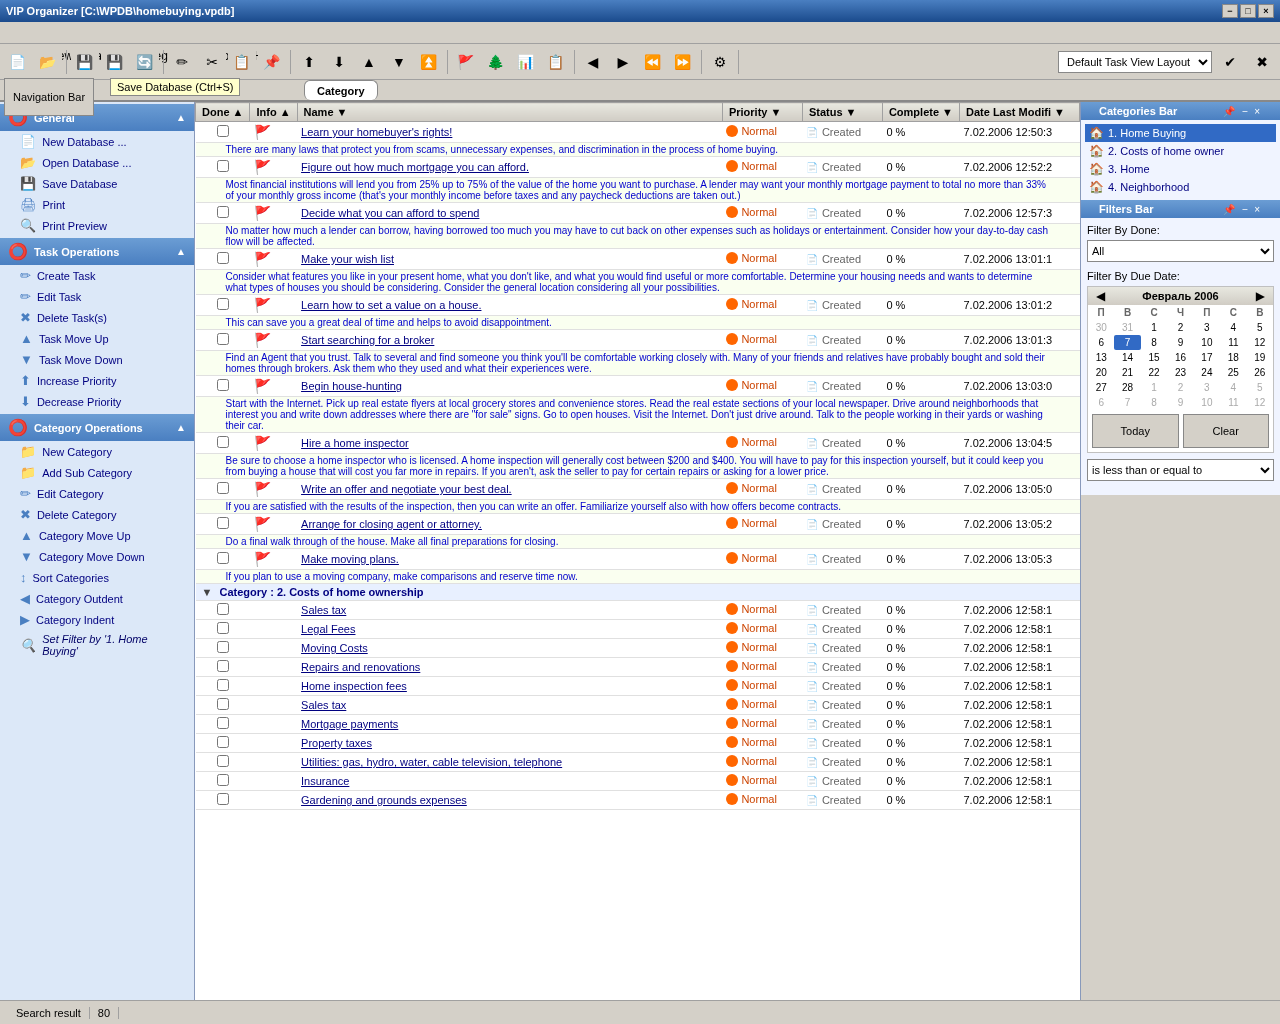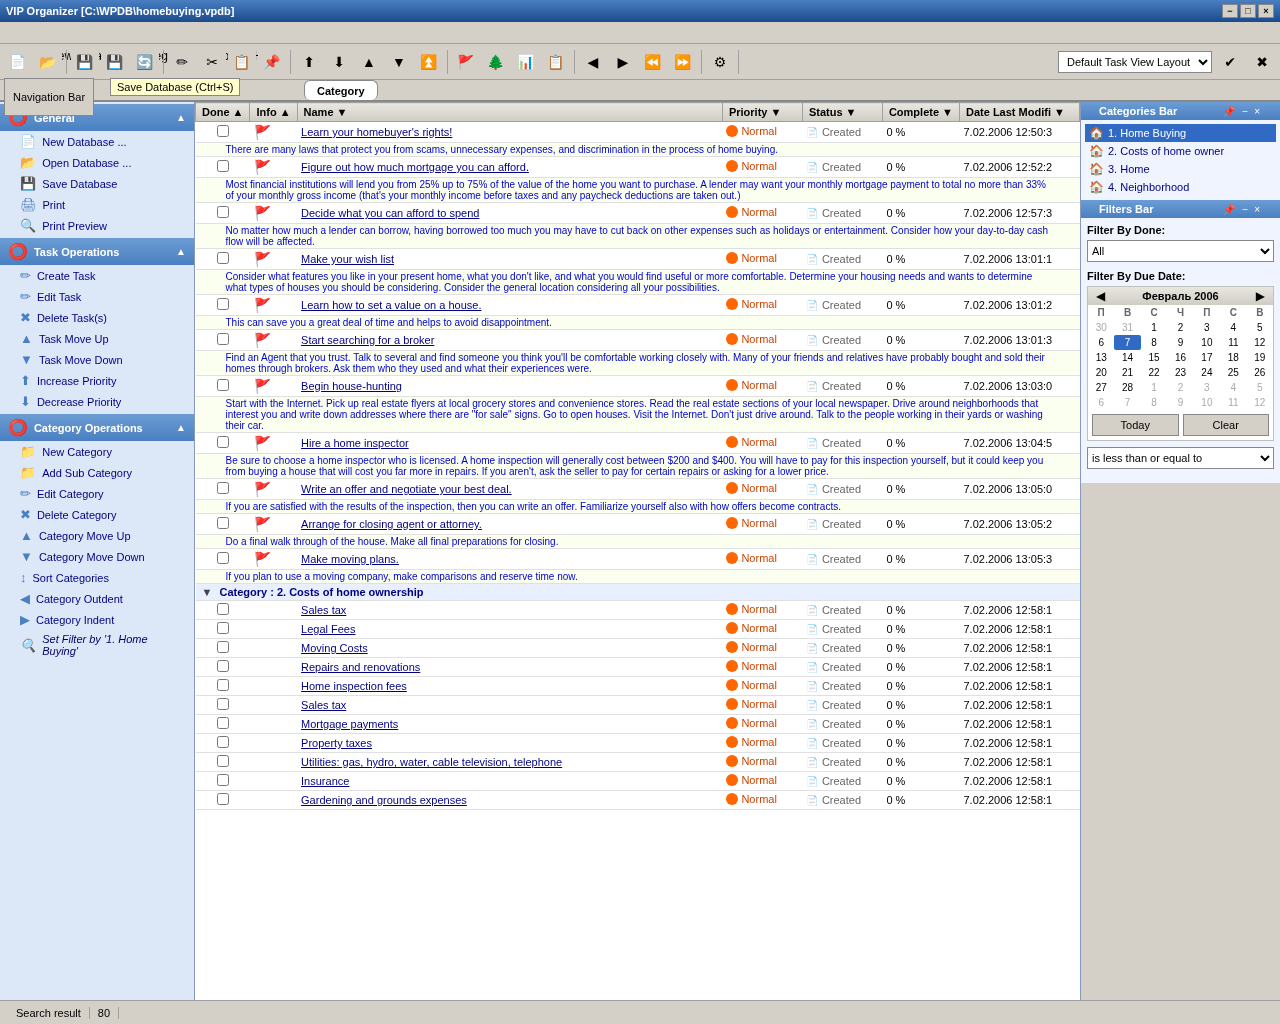--- a/index.html
+++ b/index.html
@@ -218,21 +218,21 @@
     .cat-item.selected { background: #316ac5; color: white; }
     .cat-flag { font-size: 12px; }
 
     .filters-bar {
       background: #f0f4ff;
       flex: 1;
       padding: 6px;
       overflow-y: auto;
     }
     .filter-label {
-      font-weight: bold;
+      font-weight: normal;
       margin-bottom: 4px;
       display: block;
     }
     .filter-select {
       width: 100%;
       height: 22px;
       border: 1px solid #888;
       background: white;
       margin-bottom: 8px;
       font-size: 11px;
@@ -251,21 +251,21 @@
     }
     .cal-nav { cursor: pointer; font-size: 12px; padding: 0 4px; }
     .cal-title { font-weight: bold; font-size: 11px; }
     .cal-grid { width: 100%; border-collapse: collapse; }
     .cal-grid th { text-align: center; font-size: 10px; color: #666; padding: 2px; }
     .cal-grid td { text-align: center; font-size: 10px; padding: 2px; cursor: pointer; }
     .cal-grid td.today { background: #316ac5; color: white; border-radius: 2px; }
     .cal-grid td.other-month { color: #aaa; }
     .cal-buttons { display: flex; gap: 4px; padding: 4px; }
     .cal-btn {
-      flex: 1; height: 22px;
+      flex: 1; height: 34px;
       background: #d4d0c8; border: 1px solid #888;
       cursor: pointer; font-size: 11px;
     }
 
     
     .status-bar {
       height: 24px;
       background: #d4d0c8;
       border-top: 1px solid #a0a0a0;
       display: flex;

